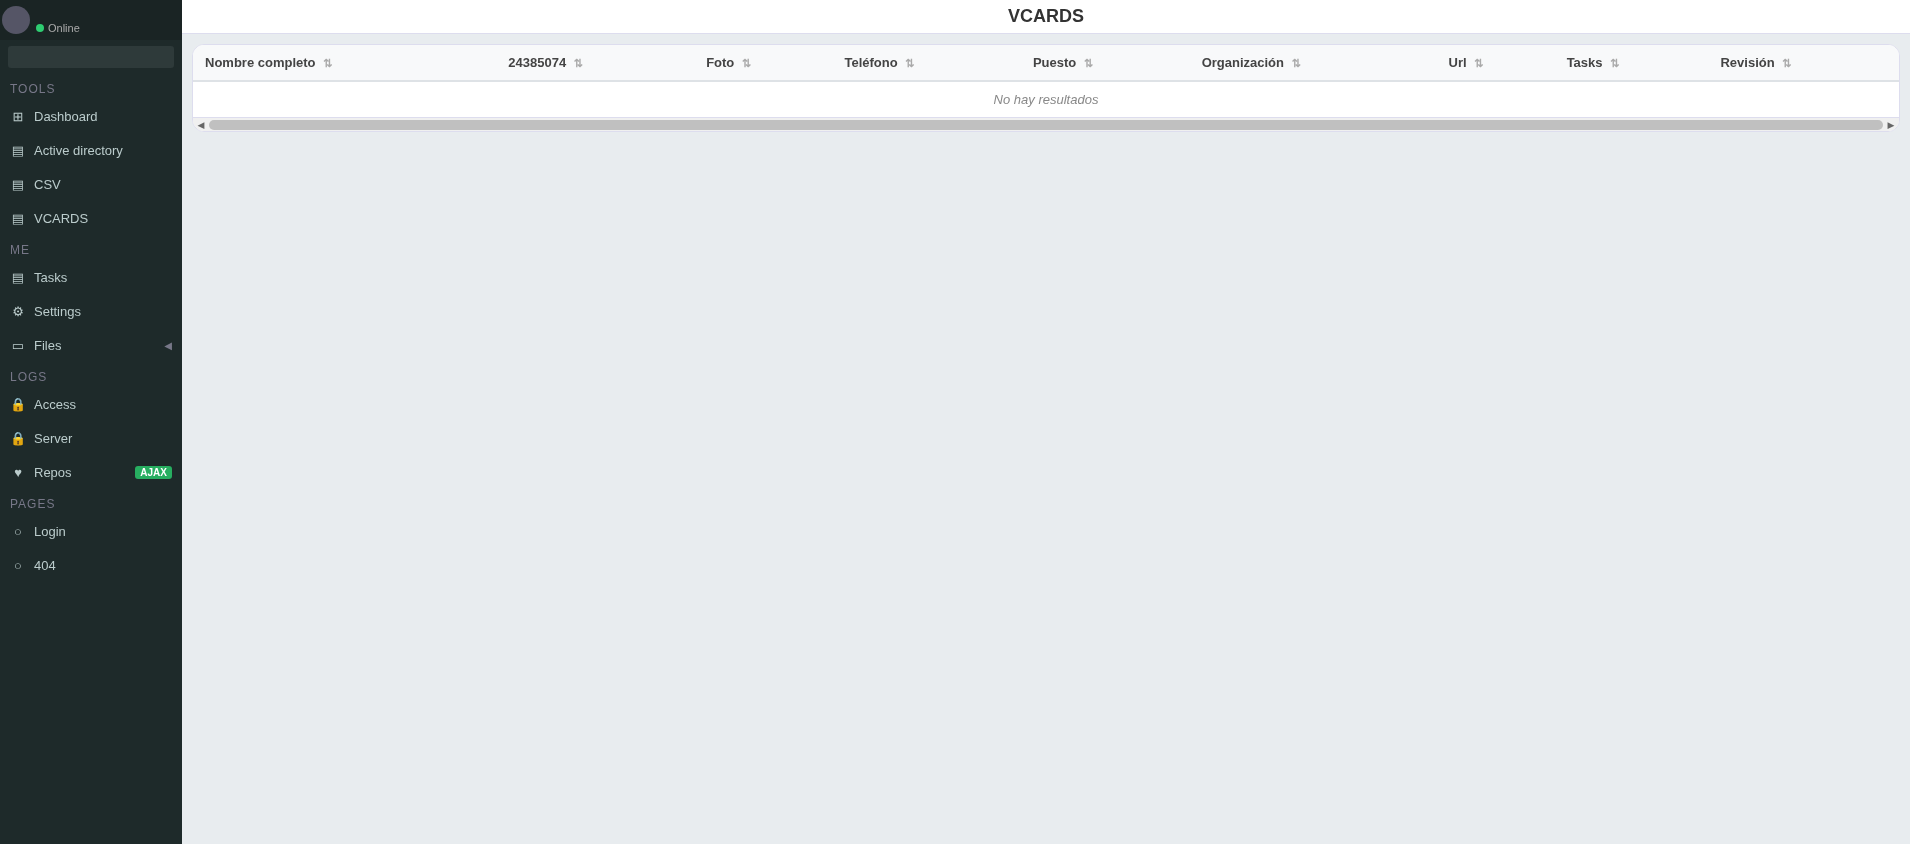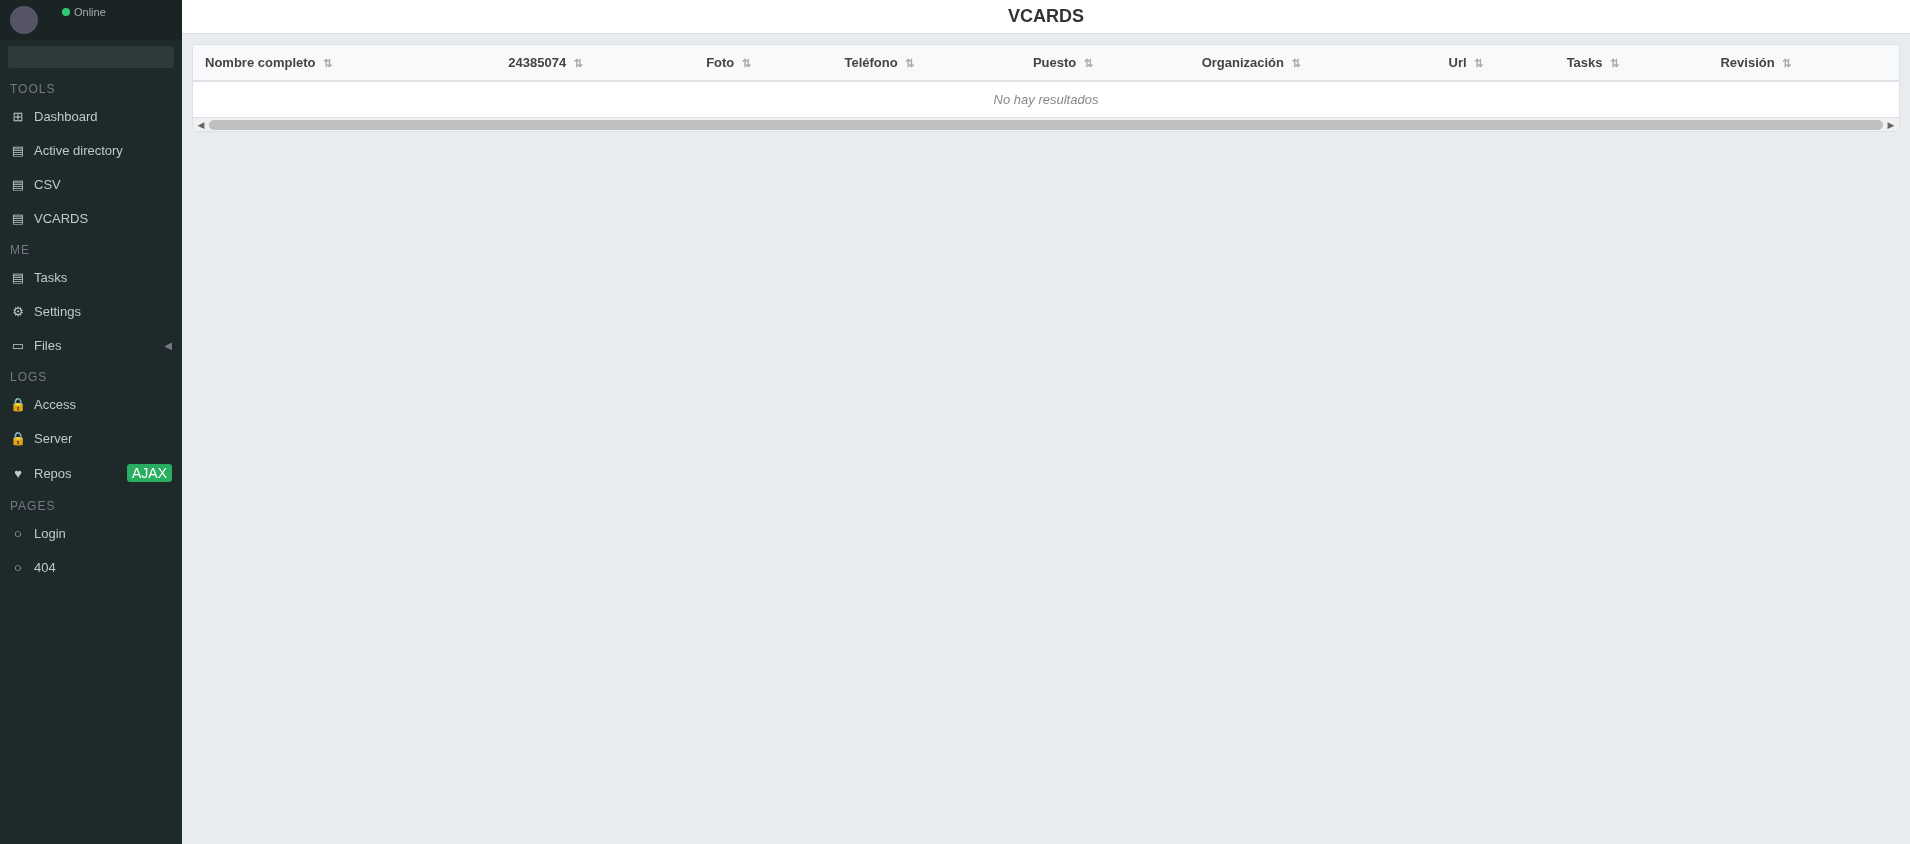--- a/index.html
+++ b/index.html
@@ -11,24 +11,24 @@
       min-width: 182px;
       background: #1e2a2a;
       color: #cdd;
       display: flex;
       flex-direction: column;
       height: 100%;
       overflow-y: auto;
     }
     .sidebar-header {
       display: flex;
-      align-items: flex-start;
-      padding: 6px 10px;
+      align-items: flex-end;
+      padding: 6px 2px;
       background: #1a2424;
-      gap: 24px;
+      gap: 6px;
     }
     .avatar-circle {
       width: 28px; height: 28px;
       border-radius: 50%;
       background: #556;
       overflow: hidden;
       flex-shrink: 0;
     }
     .online-indicator {
       display: flex; align-items: center; gap: 4px; font-size: 11px; color: #aaa;
@@ -50,21 +50,21 @@
     }
 
     .nav-item {
       display: flex; align-items: center; gap: 8px;
       padding: 9px 10px; cursor: pointer; font-size: 13px; color: #bcc;
       text-decoration: none;
     }
     .nav-item .nav-icon { width: 16px; height: 16px; display: flex; align-items: center; justify-content: center; flex-shrink: 0; }
     .nav-item .badge {
       margin-left: auto; background: #27ae60; color: #fff;
-      font-size: 14px; padding: 1px 5px; border-radius: 3px; font-weight: normal;
+      font-size: 10px; padding: 1px 5px; border-radius: 3px; font-weight: bold;
     }
     .nav-item .arrow { margin-left: auto; font-size: 10px; color: #778; }
 
     
     #main {
       flex: 1;
       display: flex;
       flex-direction: column;
       overflow: hidden;
     }
@@ -81,21 +81,21 @@
 
     .content-area {
       flex: 1;
       overflow: auto;
       padding: 10px;
       background: #e8ecef;
     }
 
     .table-wrapper {
       background: #fff;
-      border-radius: 4px;
+      border-radius: 12px;
       border: 1px solid #dde;
       overflow: hidden;
     }
 
     .table-scroll {
       overflow-x: auto;
     }
 
     table {
       width: 100%;

